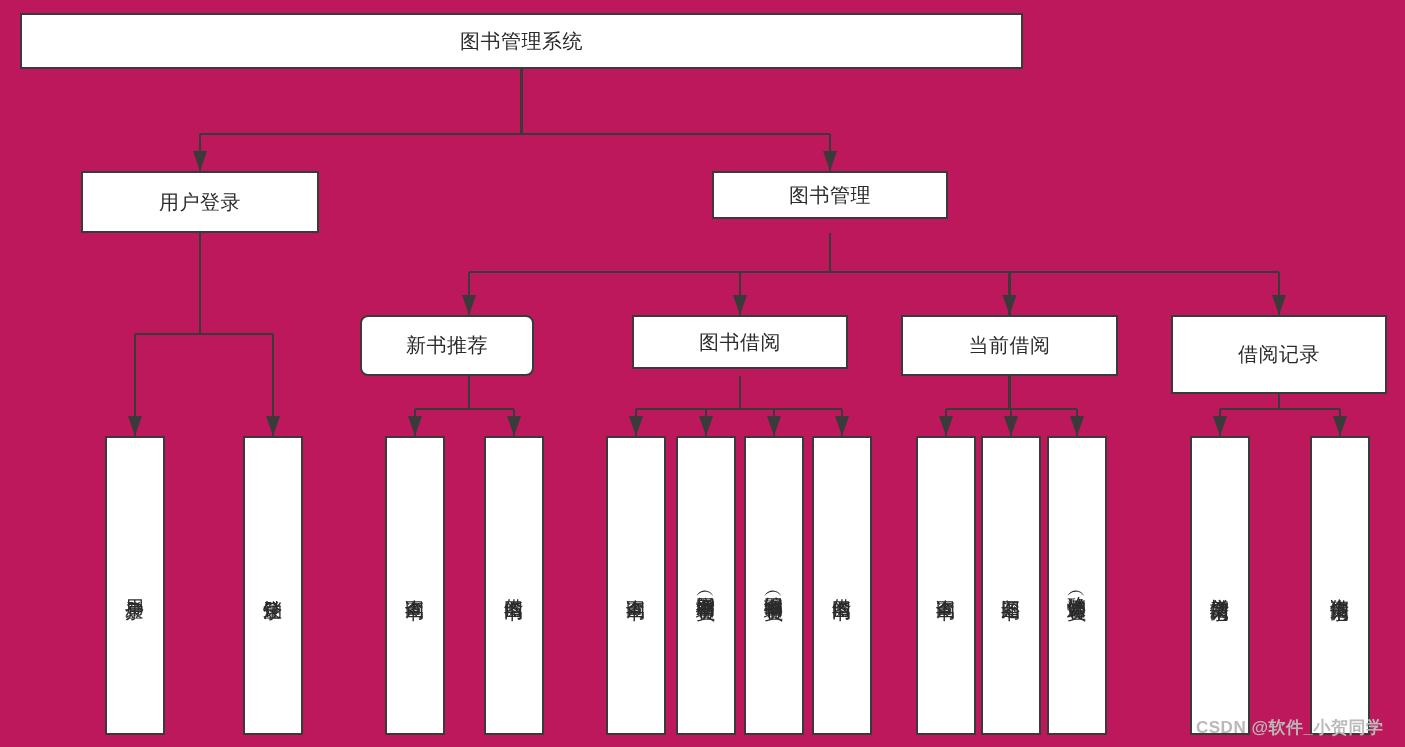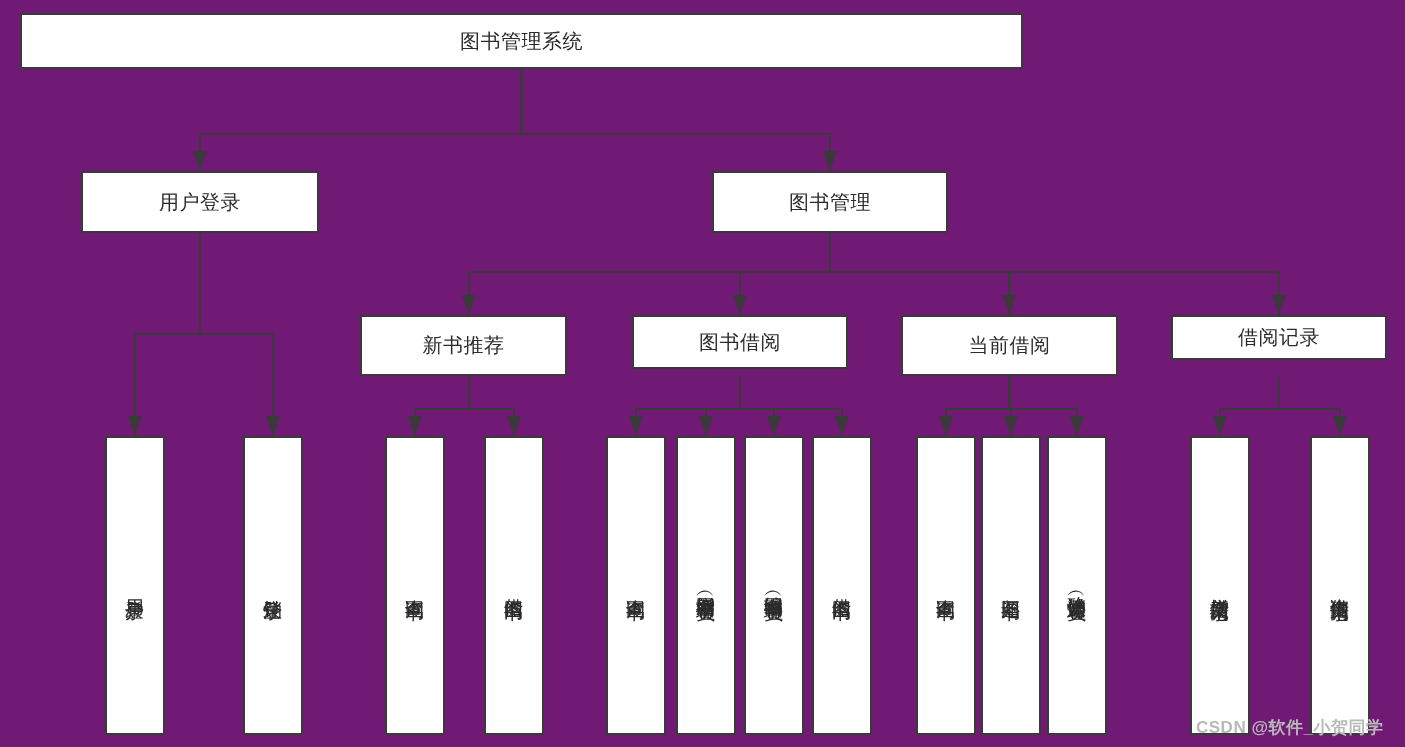--- a/index.html
+++ b/index.html
@@ -10,21 +10,21 @@
   body {
     width: 1405px;
     height: 747px;
     font-family: "Liberation Sans", "DejaVu Sans", sans-serif;
     overflow: hidden;
   }
   #diagram-root {
     position: relative;
     width: 1405px;
     height: 747px;
-    background: #701a75;
+    background: #be185d;
   }
   svg.diagram-canvas {
     position: absolute;
     top: 0;
     left: 0;
     width: 1405px;
     height: 747px;
   }
   .node-box {
     position: absolute;
@@ -120,33 +120,33 @@
         <polygon points="1333,416 1347,416 1340,436" fill="#3a3a3a"></polygon>
       </g>
   </svg>
   <div id="nodes-layer">
       <div class="node-box" style="left: 20px; top: 13px; width: 1003px; height: 56px; border-color: rgb(58, 58, 58);">
         <span class="node-label" style="color: rgb(43, 43, 43);">图书管理系统</span>
       </div>
       <div class="node-box" style="left: 81px; top: 171px; width: 238px; height: 62px; border-color: rgb(58, 58, 58);">
         <span class="node-label" style="color: rgb(43, 43, 43);">用户登录</span>
       </div>
-      <div class="node-box" style="left: 712px; top: 171px; width: 236px; height: 62px; border-color: rgb(58, 58, 58);">
+      <div class="node-box" style="left: 712px; top: 171px; width: 236px; height: 48px; border-color: rgb(58, 58, 58);">
         <span class="node-label" style="color: rgb(43, 43, 43);">图书管理</span>
       </div>
-      <div class="node-box" style="left: 360px; top: 315px; width: 207px; height: 61px; border-color: rgb(58, 58, 58);">
+      <div class="node-box" style="left: 360px; top: 315px; width: 174px; height: 61px; border-color: rgb(58, 58, 58); border-radius: 8px;">
         <span class="node-label" style="color: rgb(43, 43, 43);">新书推荐</span>
       </div>
       <div class="node-box" style="left: 632px; top: 315px; width: 216px; height: 54px; border-color: rgb(58, 58, 58);">
         <span class="node-label" style="color: rgb(43, 43, 43);">图书借阅</span>
       </div>
       <div class="node-box" style="left: 901px; top: 315px; width: 217px; height: 61px; border-color: rgb(58, 58, 58); justify-content: center;">
         <span class="node-label" style="color: rgb(43, 43, 43);">当前借阅</span>
       </div>
-      <div class="node-box" style="left: 1171px; top: 315px; width: 216px; height: 45px; border-color: rgb(58, 58, 58);">
+      <div class="node-box" style="left: 1171px; top: 315px; width: 216px; height: 79px; border-color: rgb(58, 58, 58);">
         <span class="node-label" style="color: rgb(43, 43, 43);">借阅记录</span>
       </div>
       <div class="node-box vertical" style="left: 105px; top: 436px; width: 60px; height: 299px; border-color: rgb(58, 58, 58);">
         <span class="node-label" style="color: rgb(43, 43, 43);">用户登录</span>
       </div>
       <div class="node-box vertical" style="left: 243px; top: 436px; width: 60px; height: 299px; border-color: rgb(58, 58, 58);">
         <span class="node-label" style="color: rgb(43, 43, 43);">注销登录</span>
       </div>
       <div class="node-box vertical" style="left: 385px; top: 436px; width: 60px; height: 299px; border-color: rgb(58, 58, 58);">
         <span class="node-label" style="color: rgb(43, 43, 43);">查询图书</span>

